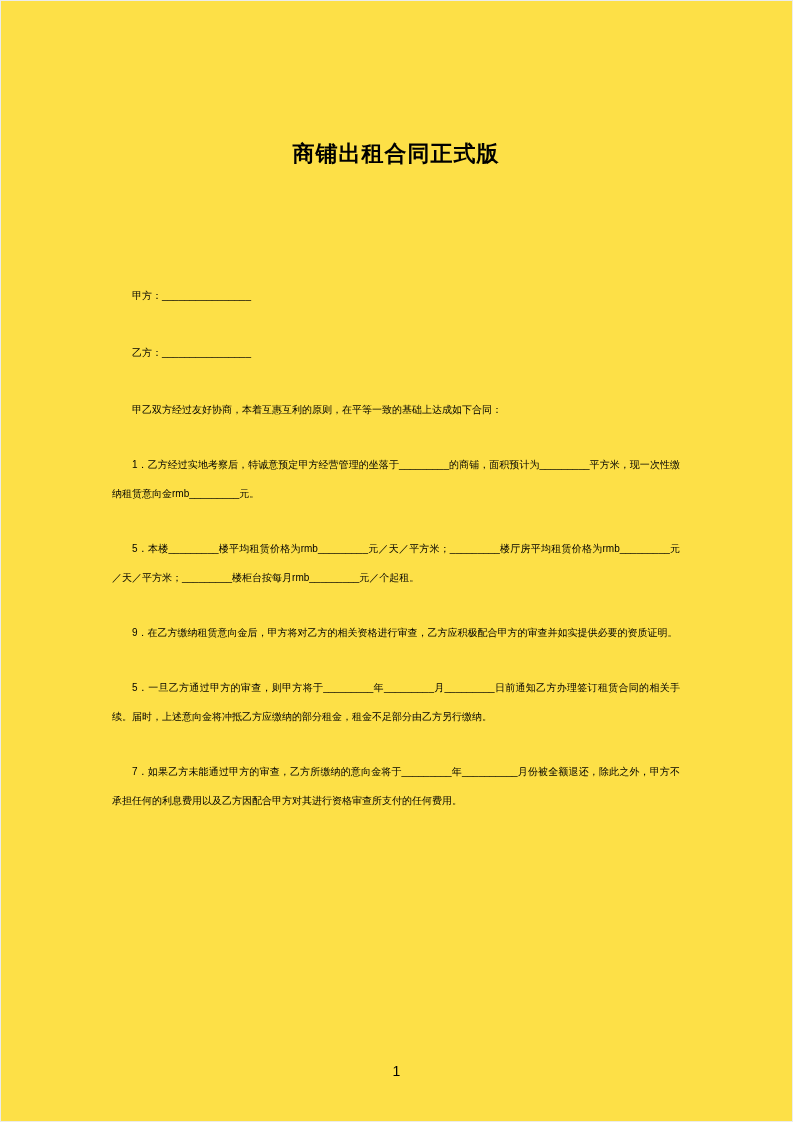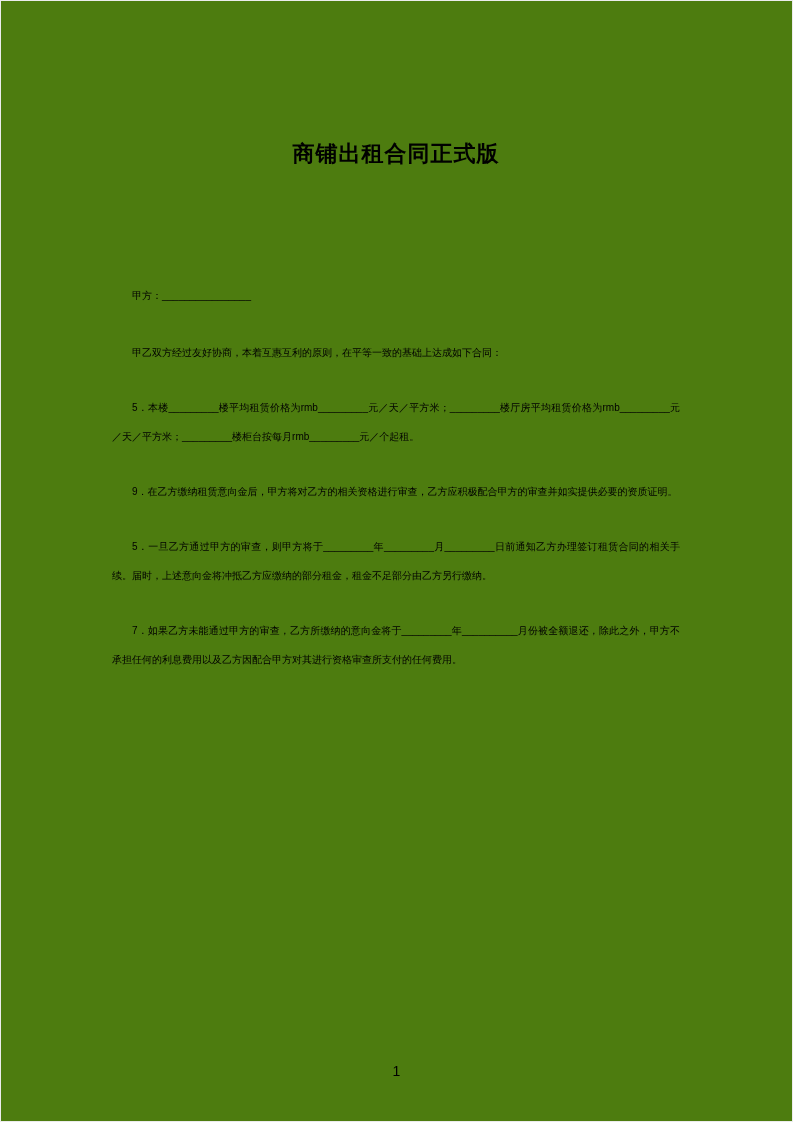--- a/index.html
+++ b/index.html
@@ -11,21 +11,21 @@
     width: 793px;
     height: 1122px;
     position: relative;
     font-family: "Liberation Sans", "DejaVu Sans", sans-serif;
     color: #000000;
     box-sizing: border-box;
   }
   .page {
     position: absolute;
     inset: 0;
-    background: #4d7c0f;
+    background: #fde047;
     border: 1px solid #ececec;
     box-sizing: border-box;
     padding: 138px 112px 0 111px;
   }
   .doc-title {
     font-size: 22px;
     font-weight: bold;
     text-align: center;
     letter-spacing: 1px;
     margin: 0 0 112px 0;
@@ -56,23 +56,25 @@
 </style>
 </head>
 <body>
 
 <div class="page">
 
   <h1 class="doc-title">商铺出租合同正式版</h1>
 
   <p class="para party-line">甲方：________________</p>
 
+  <p class="para party-line">乙方：________________</p>
 
   <p class="para intro-line">甲乙双方经过友好协商，本着互惠互利的原则，在平等一致的基础上达成如下合同：</p>
 
+  <p class="para">1．乙方经过实地考察后，特诚意预定甲方经营管理的坐落于_________的商铺，面积预计为_________平方米，现一次性缴纳租赁意向金rmb_________元。</p>
 
   <p class="para">5．本楼_________楼平均租赁价格为rmb_________元／天／平方米；_________楼厅房平均租赁价格为rmb_________元／天／平方米；_________楼柜台按每月rmb_________元／个起租。</p>
 
   <p class="para">9．在乙方缴纳租赁意向金后，甲方将对乙方的相关资格进行审查，乙方应积极配合甲方的审查并如实提供必要的资质证明。</p>
 
   <p class="para">5．一旦乙方通过甲方的审查，则甲方将于_________年_________月_________日前通知乙方办理签订租赁合同的相关手续。届时，上述意向金将冲抵乙方应缴纳的部分租金，租金不足部分由乙方另行缴纳。</p>
 
   <p class="para">7．如果乙方未能通过甲方的审查，乙方所缴纳的意向金将于_________年__________月份被全额退还，除此之外，甲方不承担任何的利息费用以及乙方因配合甲方对其进行资格审查所支付的任何费用。</p>
 
   <div class="page-number">1</div>

